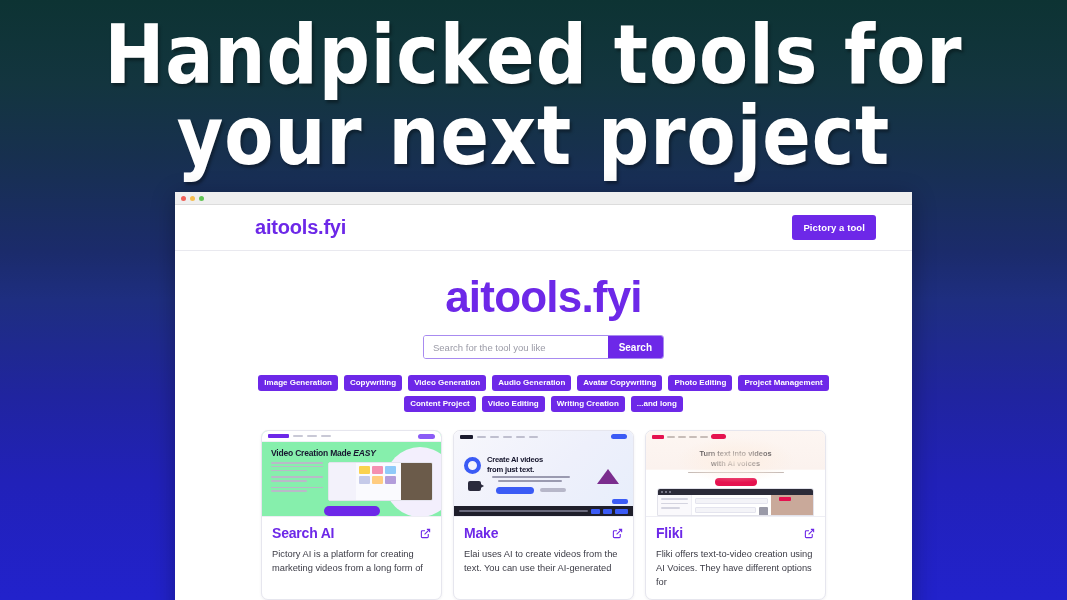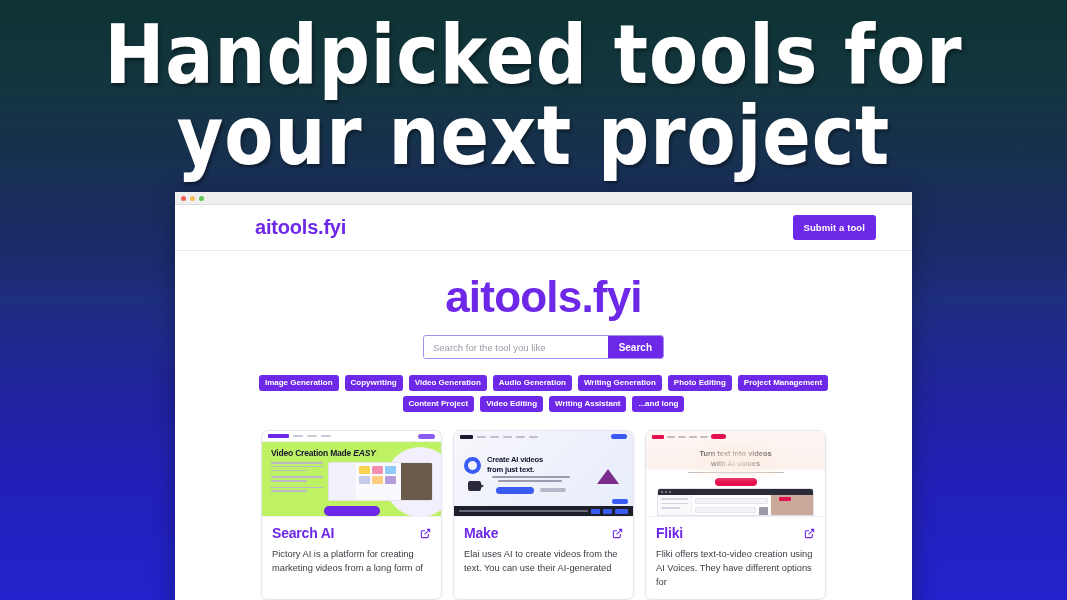--- a/index.html
+++ b/index.html
@@ -208,21 +208,21 @@
     margin-top:7px;
     font-size:9.3px;
     color:#3b3b45;
     line-height:1.48;
   }
 
   
   .mock { position:absolute; inset:0; }
 
   
-  .m1 { background:#bef264; }
+  .m1 { background:#86efac; }
   .m1 .bar { height:11px; background:#fff; border-bottom:1px solid #f0f0f5; display:flex; align-items:center; padding:0 6px; gap:4px; }
   .m1 .logo { width:21px; height:4px; background:#6d28e8; border-radius:1px; }
   .m1 .navdot { width:10px; height:2px; background:#c9c9d6; border-radius:1px; }
   .m1 .pill { margin-left:auto; width:17px; height:5px; background:#8b5cf6; border-radius:3px; }
   .m1 .h { margin:6px 0 0 9px; font-size:8.5px; font-weight:bold; color:#171730; letter-spacing:-0.2px; }
   .m1 .h i { font-style:italic; }
   .m1 .cols { display:flex; gap:5px; padding:4px 8px 0 9px; }
   .m1 .lcol { width:52px; }
   .m1 .ln { height:1.6px; background:#b9b9c8; border-radius:1px; margin-bottom:2.2px; }
   .m1 .ln.s { width:70%; }
@@ -289,44 +289,44 @@
 <div class="browser">
 
   <div class="titlebar">
     <span class="dot red"></span>
     <span class="dot yellow"></span>
     <span class="dot green"></span>
   </div>
 
   <div class="nav">
     <span class="brand">aitools.fyi</span>
-    <button class="submit-btn">Submit a tool</button>
+    <button class="submit-btn">Pictory a tool</button>
     <span class="red-artifact"></span>
   </div>
 
   <div class="page">
 
     <div class="page-title">aitools.fyi</div>
 
     <div class="search-wrap">
       <input class="search-input" type="text" placeholder="Search for the tool you like" style="">
       <button class="search-btn">Search</button>
     </div>
 
     <div class="tags">
       <span class="tag">Image Generation</span>
       <span class="tag">Copywriting</span>
       <span class="tag">Video Generation</span>
       <span class="tag">Audio Generation</span>
-      <span class="tag">Writing Generation</span>
+      <span class="tag">Avatar Copywriting</span>
       <span class="tag">Photo Editing</span>
       <span class="tag">Project Management</span>
       <span class="tag">Content Project</span>
       <span class="tag">Video Editing</span>
-      <span class="tag">Writing Assistant</span>
+      <span class="tag">Writing Creation</span>
       <span class="tag">...and long</span>
     </div>
 
     <div class="cards">
 
       <div class="card">
         <div class="card-thumb">
           <div class="mock m1">
             <div class="glow"></div>
             <div class="bar">

